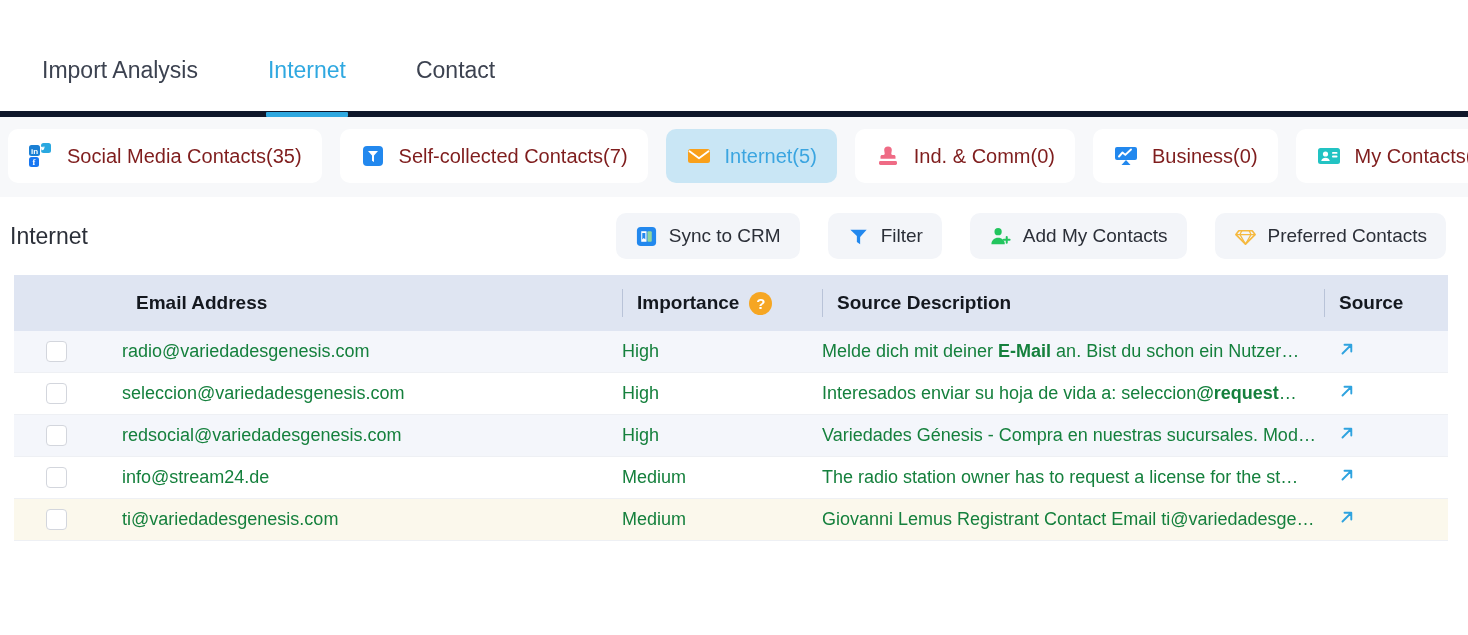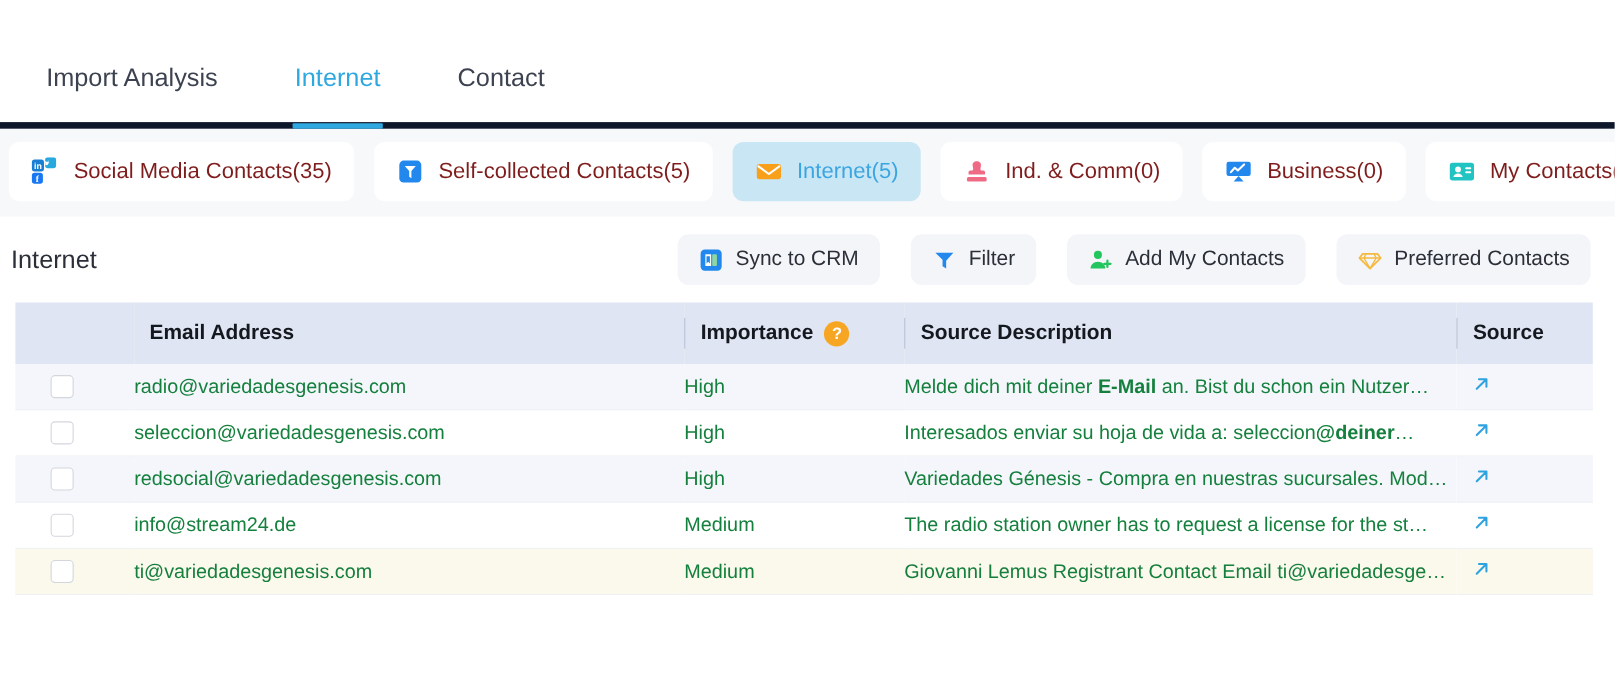--- a/index.html
+++ b/index.html
@@ -245,21 +245,21 @@
       </span>
      <span>Social Media Contacts(35)</span>
    </div>
     <div class="chip ">
      <span class="chip-ico">
         <svg width="26" height="26" viewBox="0 0 26 26">
         <rect x="3" y="3" width="20" height="20" rx="4" fill="#2288ee"></rect>
         <path d="M8 8h10l-4 4.5V19l-2-1.3v-5.2z" fill="#fff"></path>
       </svg>
       </span>
-     <span>Self-collected Contacts(5)</span>
+     <span>Self-collected Contacts(7)</span>
    </div>
     <div class="chip selected">
      <span class="chip-ico">
         <svg width="26" height="26" viewBox="0 0 26 26">
         <rect x="2" y="6" width="22" height="14" rx="2.5" fill="#f9a01b"></rect>
         <path d="M3.5 8.2L13 15.2l9.5-7" stroke="#fff" stroke-width="1.9" fill="none" stroke-linecap="round" stroke-linejoin="round"></path>
       </svg>
       </span>
      <span>Internet(5)</span>
    </div>
@@ -390,21 +390,21 @@
         <path d="M4.5 13.5L13 5M6.5 4.7H13.3V11.5" stroke="#2fa3df" stroke-width="1.9" fill="none" stroke-linecap="round" stroke-linejoin="round"></path>
       </svg></span>
     </td>
   </tr>
         <tr class="row-plain">
     <td>
       <div class="cb"></div>
     </td>
     <td class="cell-email">seleccion@variedadesgenesis.com</td>
     <td class="cell-pad">High</td>
-    <td class="cell-desc" title=""><span>Interesados enviar su hoja de vida a: seleccion</span><b>@deiner</b><span>…</span></td>
+    <td class="cell-desc" title=""><span>Interesados enviar su hoja de vida a: seleccion</span><b>@request</b><span>…</span></td>
     <td>
       <span class="arrow-link"><svg width="18" height="18" viewBox="0 0 18 18">
         <path d="M4.5 13.5L13 5M6.5 4.7H13.3V11.5" stroke="#2fa3df" stroke-width="1.9" fill="none" stroke-linecap="round" stroke-linejoin="round"></path>
       </svg></span>
     </td>
   </tr>
         <tr class="row-alt">
     <td>
       <div class="cb"></div>
     </td>

